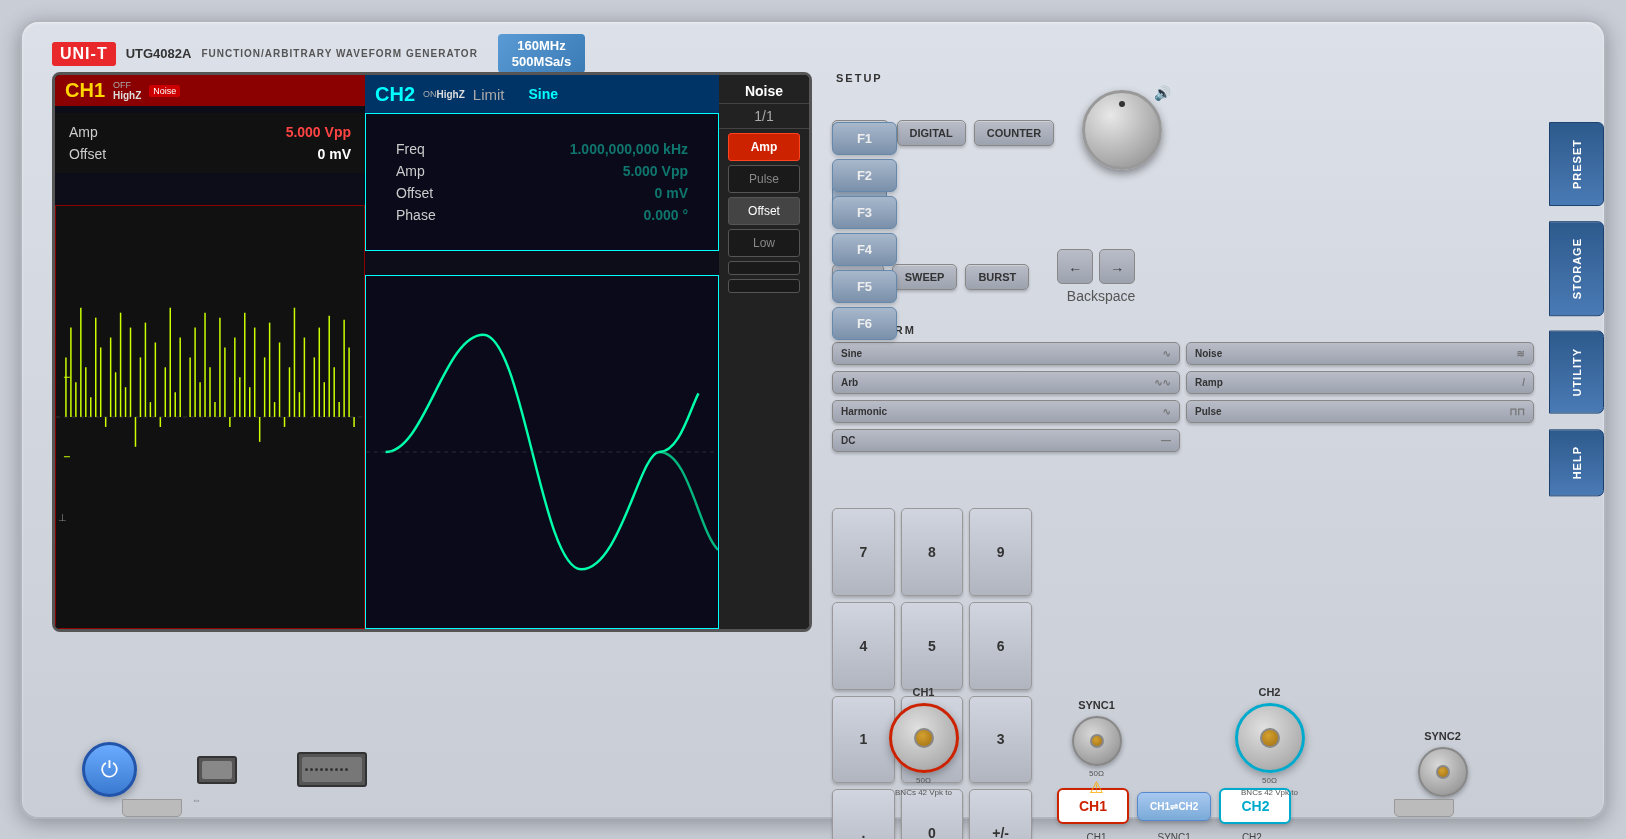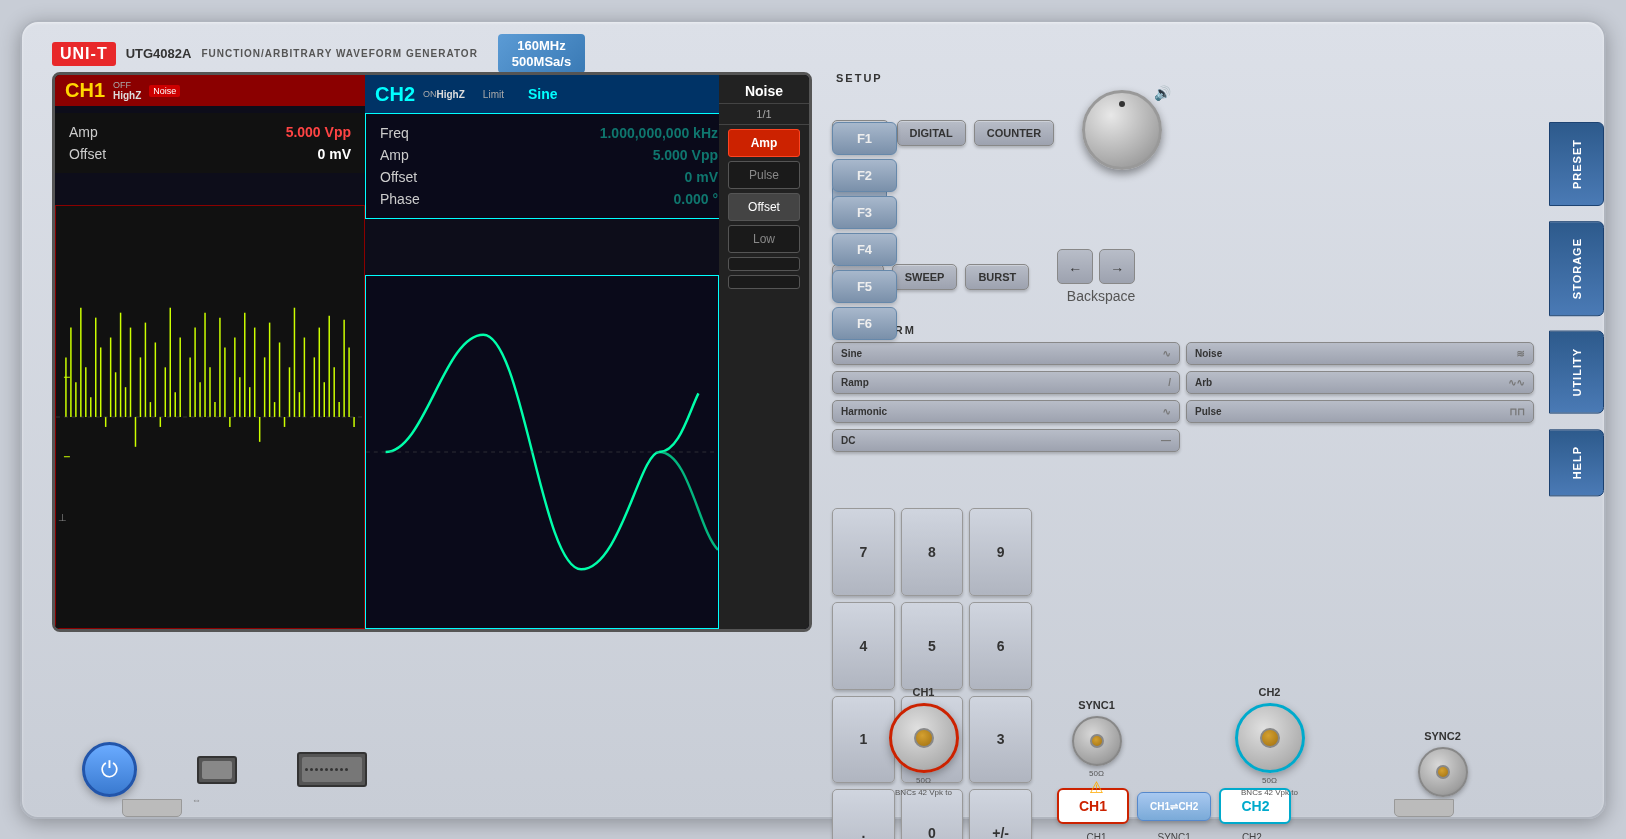--- a/index.html
+++ b/index.html
@@ -153,21 +153,21 @@
       color: white;
       font-size: 14px;
       font-weight: bold;
       text-align: center;
       padding: 8px 0 4px;
       border-bottom: 1px solid #444;
     }
 
     .noise-page {
       color: #aaa;
-      font-size: 11px;
+      font-size: 14px;
       text-align: center;
       padding: 4px 0;
       border-bottom: 1px solid #444;
     }
 
     .noise-btn {
       display: block;
       width: 80%;
       margin: 4px auto;
       padding: 6px 4px;
@@ -229,24 +229,24 @@
     .data-value-white {
       color: white;
       font-weight: bold;
     }
 
     
     .ch2-data {
       position: absolute;
       top: 38px;
       left: 310px;
-      right: 76px;
+      right: 90px;
       background: #0a0a1a;
       border: 1px solid #00FFFF;
-      padding: 8px;
+      padding: 24px;
     }
 
     .data-row-ch2 {
       display: flex;
       justify-content: space-between;
       padding: 3px 6px;
       font-size: 14px;
     }
 
     .data-value-cyan {
@@ -664,21 +664,21 @@
         </div>
         <span class="ch1-badge">Noise</span>
       </div>
 
       <div class="ch2-header" style="position:absolute;top:0;left:310px;right:90px;height:38px;">
         <span class="ch2-label">CH2</span>
         <div style="display:flex;flex-direction:row;font-size:9px;color:#aaa;">
           <span>ON</span>
           <span style="color:#ddd;font-weight:600;font-size:10px;">HighZ</span>
         </div>
-        <div style="display:flex;flex-direction:column;font-size:10px;color:#aaa;margin-left:10px;">
+        <div style="display:flex;flex-direction:column;font-size:15px;color:#aaa;">
           <span>Limit</span>
         </div>
         <span style="color:#00FFFF;font-size:14px;font-weight:700;margin-left:16px;">Sine</span>
       </div>
 
       <div class="ch1-data">
         <div class="data-row">
           <span class="data-label">Amp</span>
           <span class="data-value-red">5.000 Vpp</span>
         </div>
@@ -849,26 +849,26 @@
       <div class="waveform-grid">
         <button class="btn-waveform">
           <span>Sine</span>
           <span style="font-size:10px;color:#777;">∿</span>
         </button>
         <button class="btn-waveform">
           <span>Noise</span>
           <span style="font-size:10px;color:#777;">≋</span>
         </button>
         <button class="btn-waveform">
+          <span>Arb</span>
+          <span style="font-size:10px;color:#777;">∿∿</span>
+        </button>
+        <button class="btn-waveform">
           <span>Ramp</span>
           <span style="font-size:10px;color:#777;">/</span>
-        </button>
-        <button class="btn-waveform">
-          <span>Arb</span>
-          <span style="font-size:10px;color:#777;">∿∿</span>
         </button>
         <button class="btn-waveform">
           <span>Harmonic</span>
           <span style="font-size:10px;color:#777;">∿</span>
         </button>
         <button class="btn-waveform">
           <span>Pulse</span>
           <span style="font-size:10px;color:#777;">⊓⊓</span>
         </button>
         <button class="btn-waveform">

